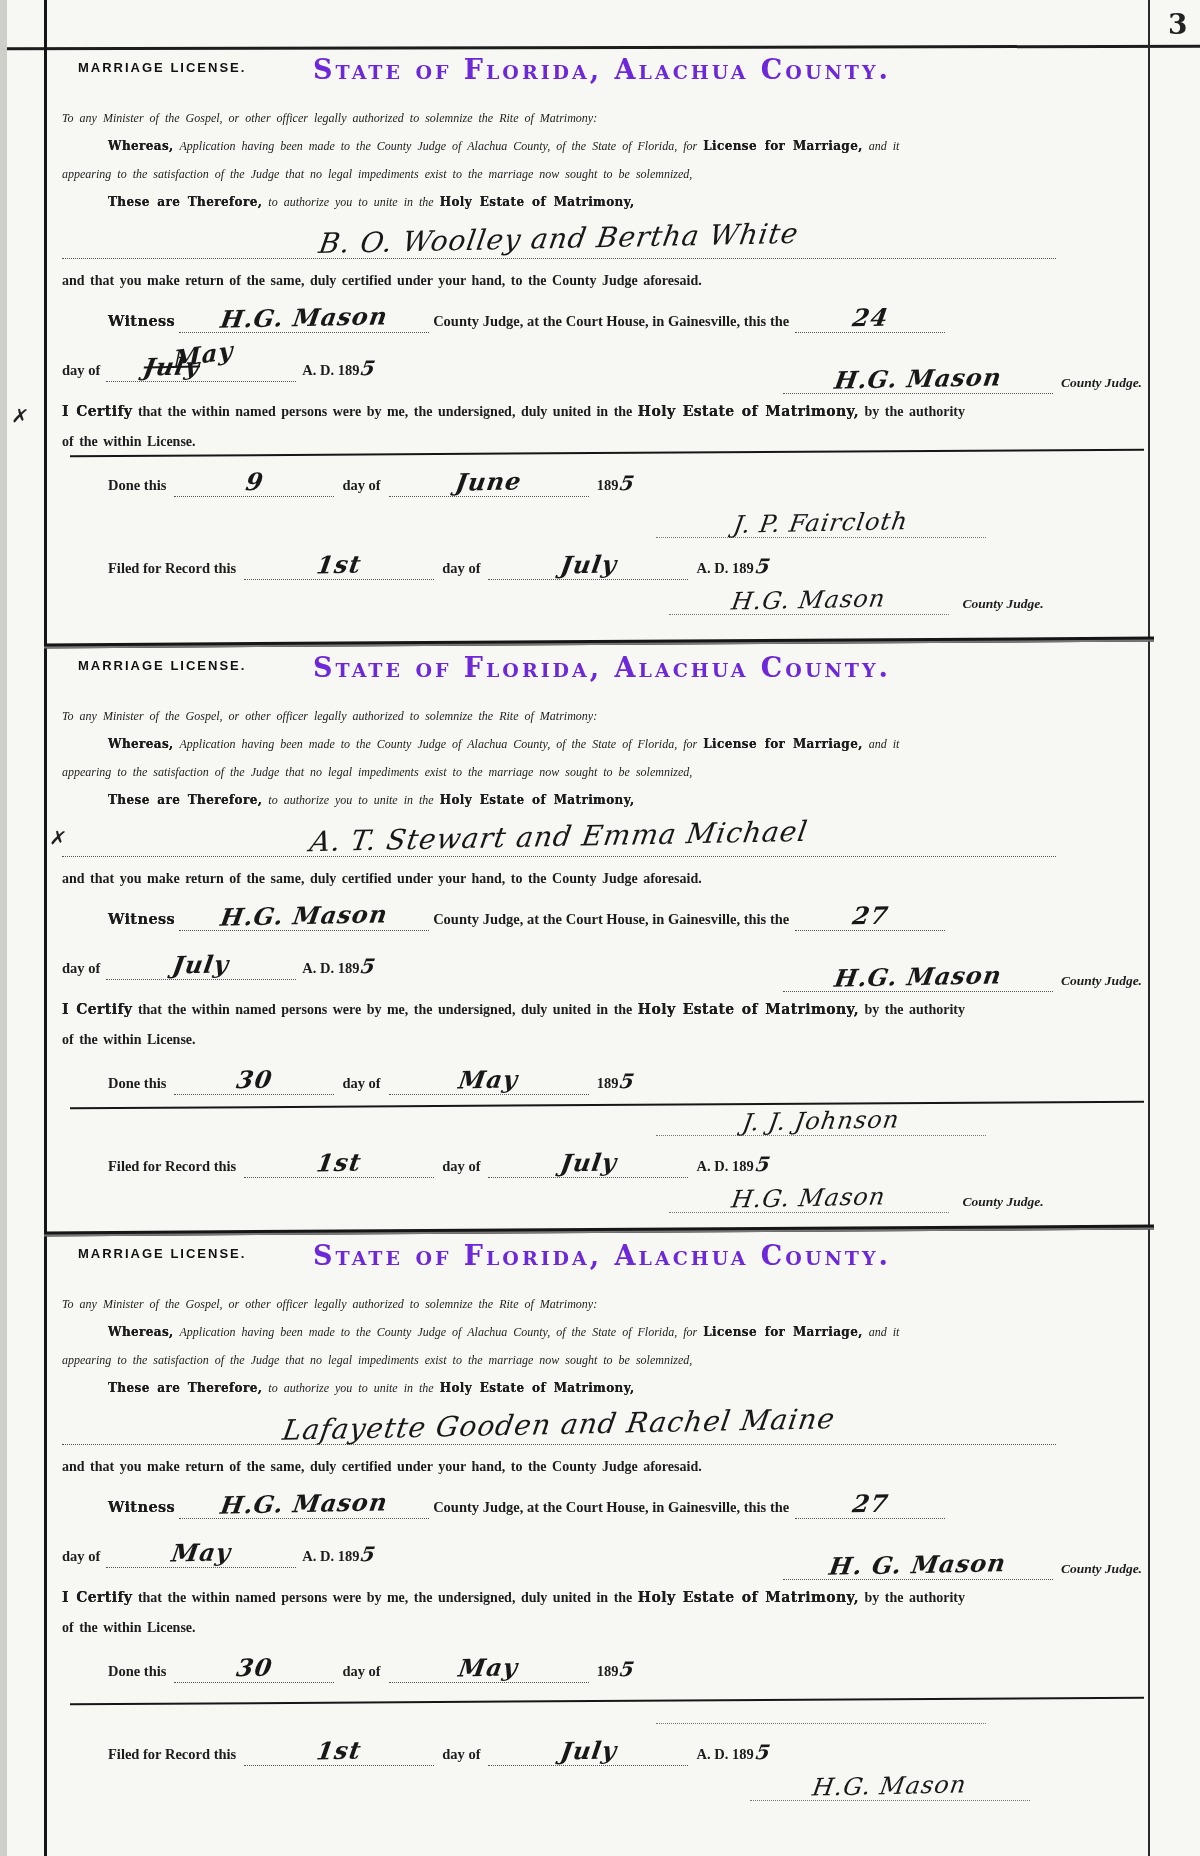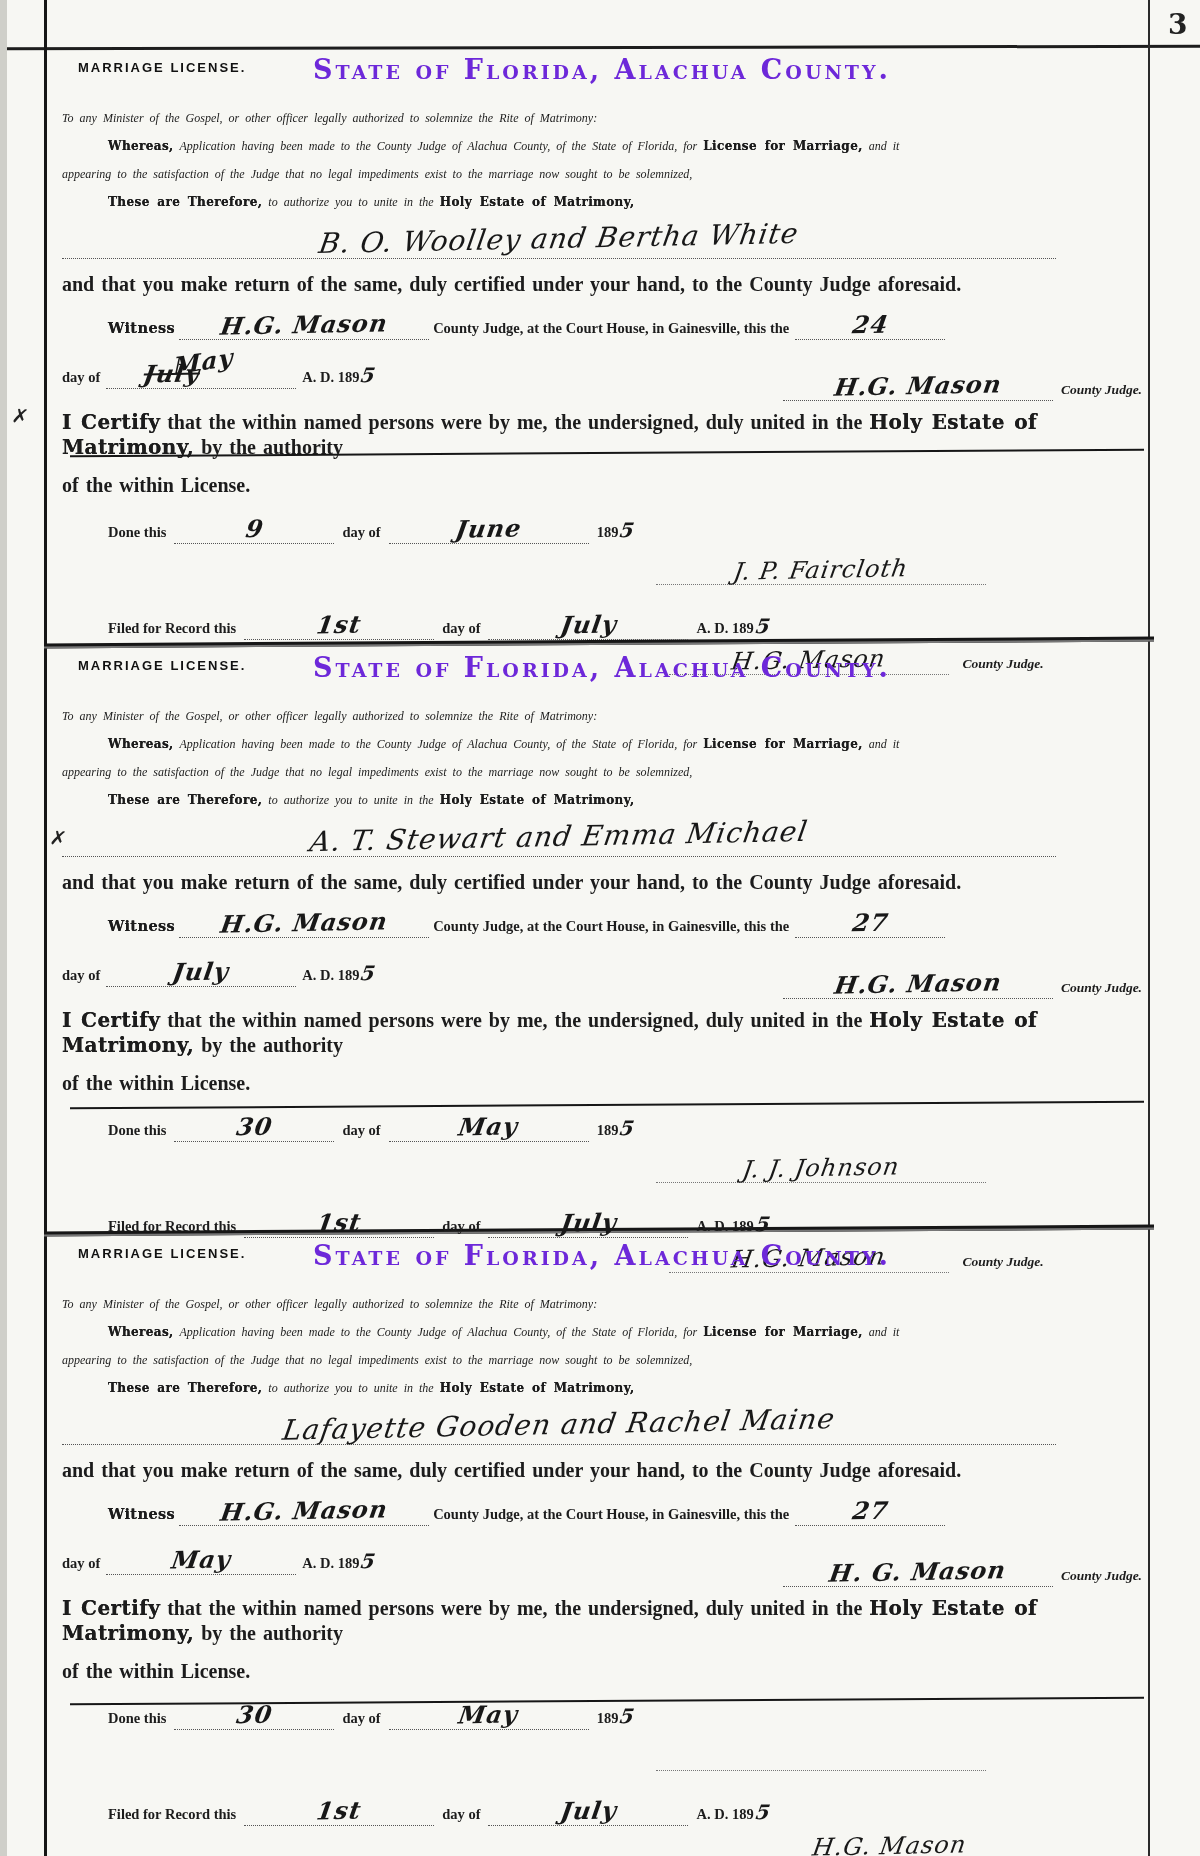--- a/index.html
+++ b/index.html
@@ -34,21 +34,21 @@
   .sec3{top:1240px;}
 
   .head{position:relative;height:44px;}
   .ml{position:absolute;left:4px;top:6px;
     font-family:"Liberation Sans",sans-serif;font-weight:bold;font-size:13px;letter-spacing:2px;color:#111;padding-left:12px;}
   .title{text-align:center;font-family:"DejaVu Serif",serif;font-weight:bold;
     font-variant:small-caps;font-size:27px;letter-spacing:3px;color:#6d28d9;}
 
   .pl{margin:13px 0 0 0;font-style:italic;font-size:12px;line-height:1.25;word-spacing:3px;}
   .ind{text-indent:46px;}
-  .up{font-style:normal;font-weight:bold;font-size:20px;word-spacing:2px;}
+  .up{font-style:normal;font-weight:bold;font-size:14px;word-spacing:2px;}
   .bf{font-style:normal;font-weight:bold;font-family:"DejaVu Serif",serif;letter-spacing:.4px;
       text-shadow:0 0 .4px currentColor;}
   .certify{margin-top:8px;}
 
   .hand{display:inline-block;font-family:"DejaVu Serif",serif;font-style:italic;
     font-size:24px;color:#181818;transform:skewX(-10deg) rotate(-1.2deg);letter-spacing:1px;white-space:nowrap;}
   .hand.big{font-size:28px;}
   .hand.yd{font-size:20px;margin-left:2px;}
 
   .blank{display:inline-flex;justify-content:center;align-items:flex-end;
@@ -66,21 +66,21 @@
   .judge-right{position:absolute;right:0;top:12px;display:flex;align-items:baseline;}
   .j-sig{width:270px;margin-right:8px;}
   .cj{font-weight:bold;font-size:13.5px;font-style:italic;}
   .crossed{text-decoration:line-through;text-decoration-thickness:2px;}
   .overm{position:relative;top:-12px;left:-26px;transform:skewX(-10deg) rotate(-9deg);}
   .done{margin-top:19px;padding-left:46px;}
   .dn-day{width:160px;margin:0 8px;}
   .dn-month{width:200px;margin:0 8px;}
   .sigline{margin-top:6px;margin-left:55%;width:330px;border-bottom:1px dotted #777;
     height:34px;display:flex;justify-content:center;align-items:flex-end;}
-  .filed{margin-top:28px;padding-left:46px;}
+  .filed{margin-top:15px;padding-left:46px;}
   .f-day{width:190px;margin:0 8px;}
   .f-month{width:200px;margin:0 8px;}
   .filedsig{border-bottom:none;margin-top:2px;margin-left:52%;width:420px;
     display:flex;align-items:baseline;justify-content:flex-end;gap:14px;}
   .fs-line{display:inline-flex;justify-content:center;border-bottom:1px dotted #777;width:280px;height:32px;align-items:flex-end;}
 </style>
 </head>
 <body>
 
 <div class="page">

